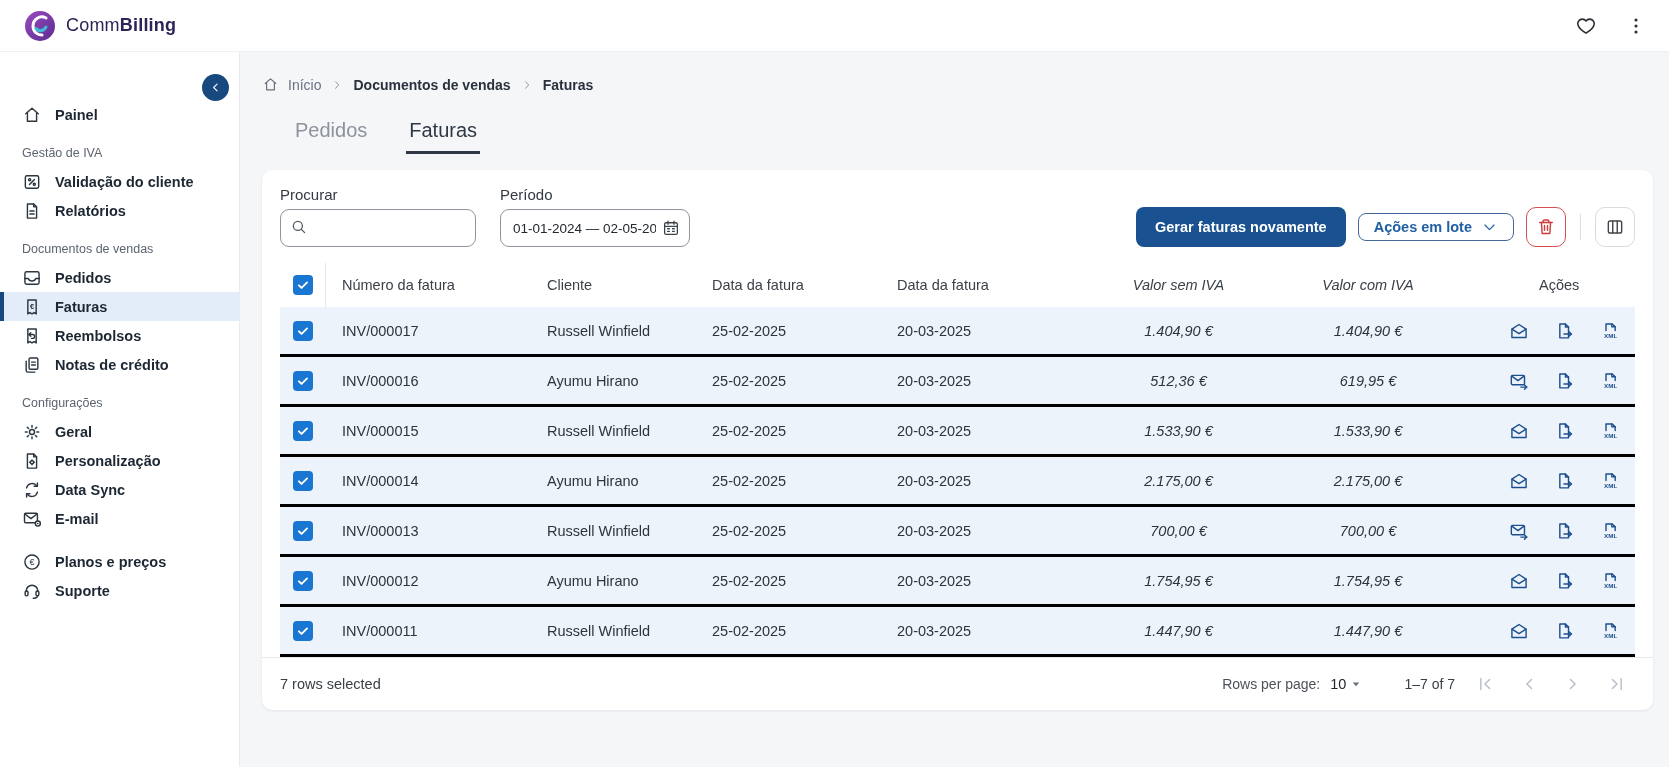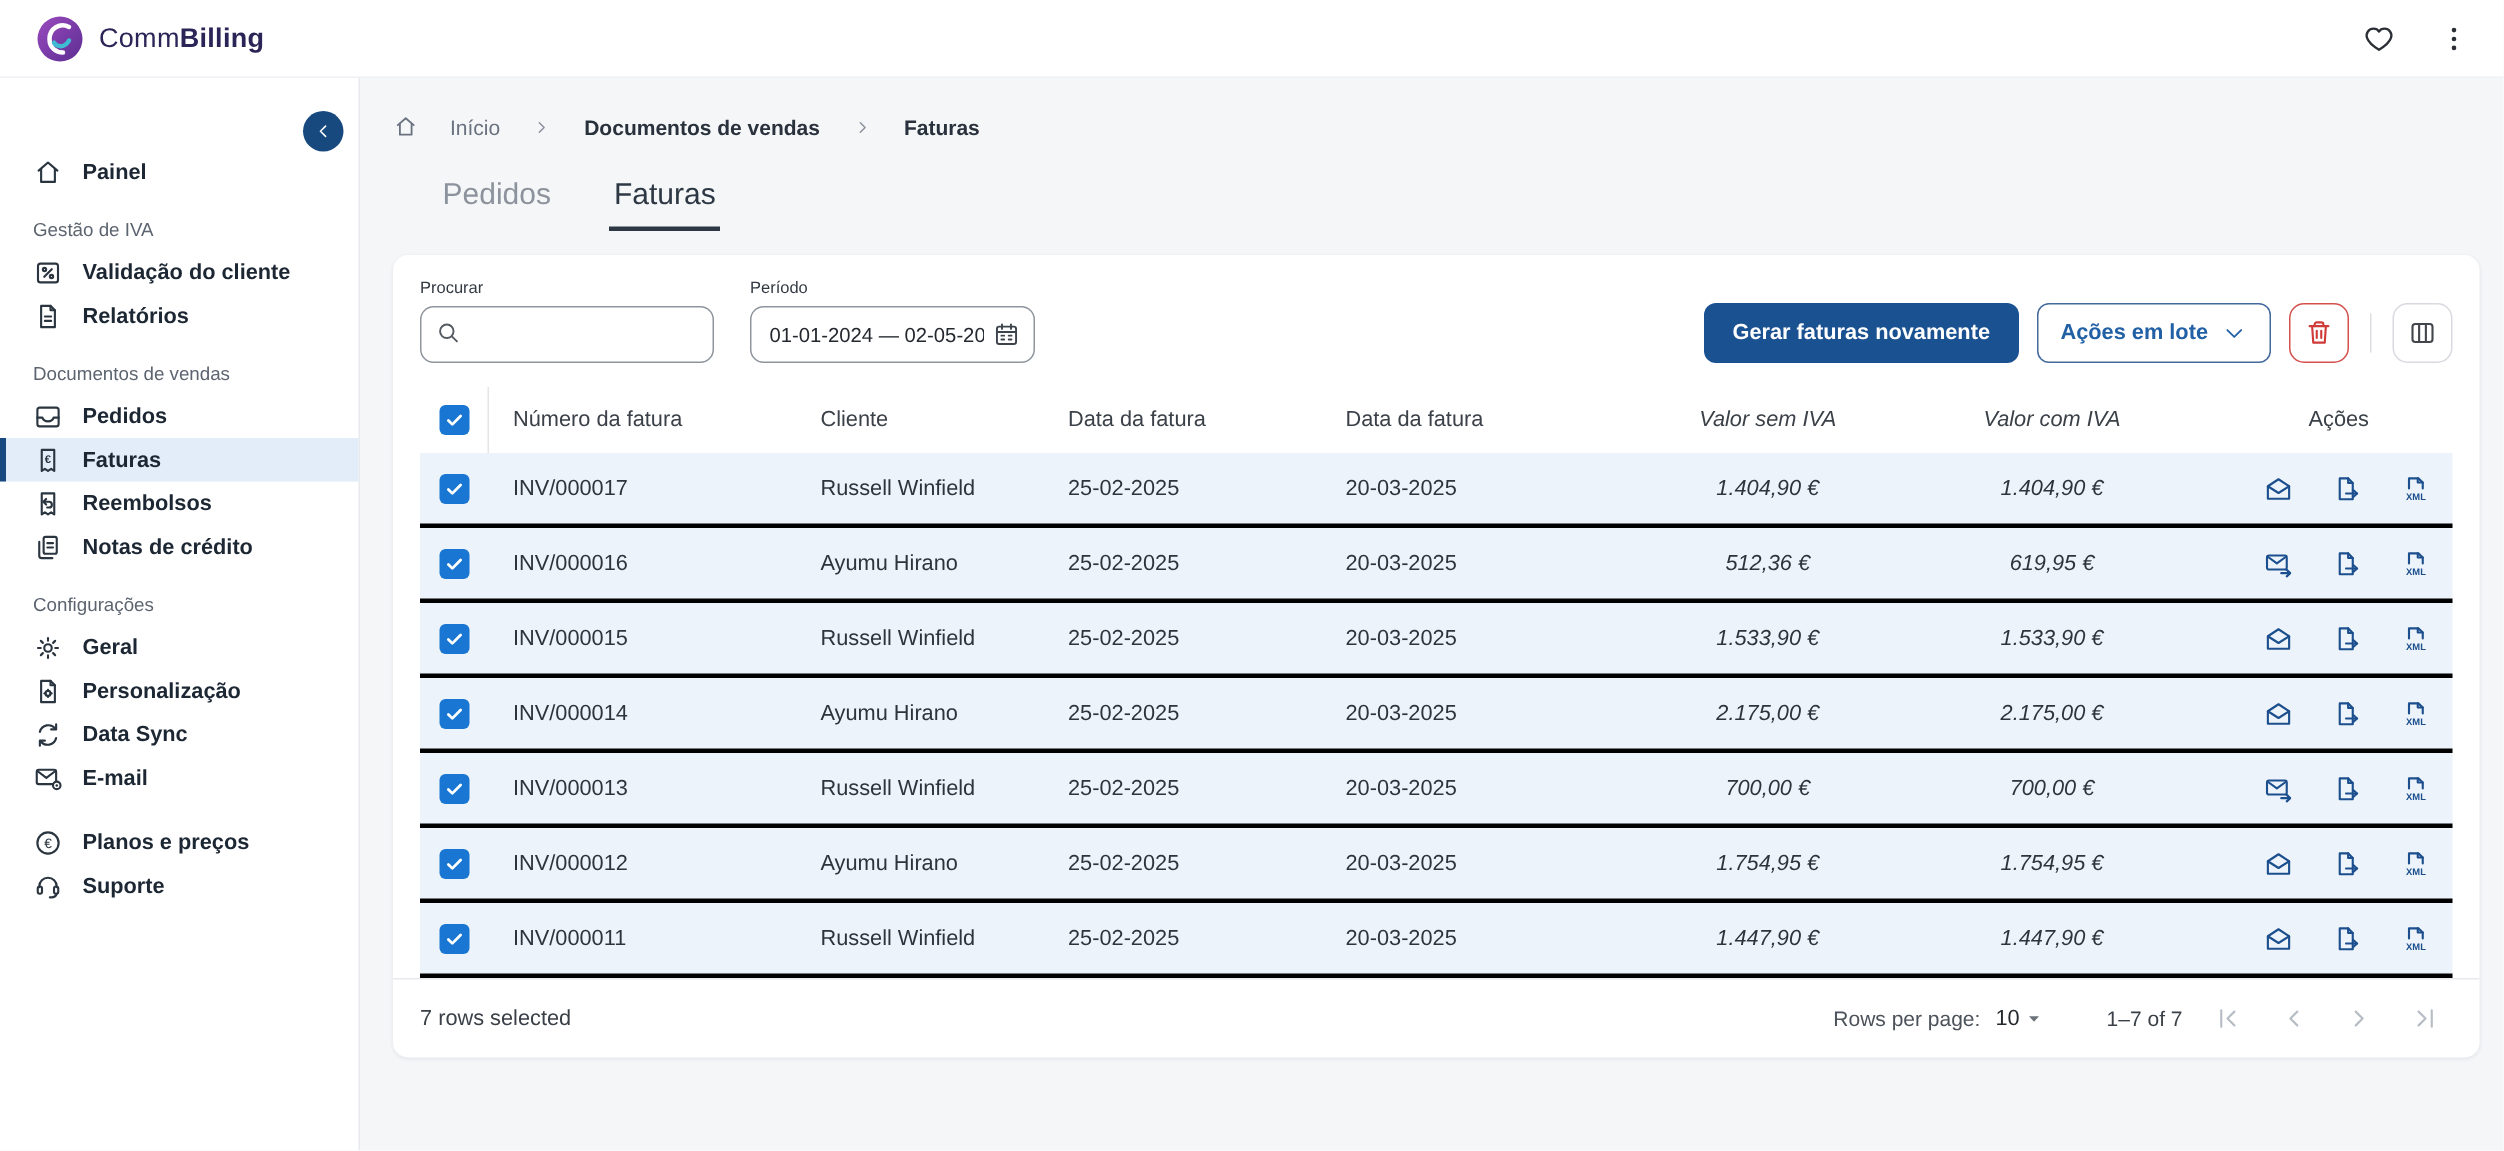--- a/index.html
+++ b/index.html
@@ -27,48 +27,48 @@
   .nav-section { font-size:12.5px; color:#5c6470; margin:17px 0 7px 22px; }
   .nav-item { display:flex; align-items:center; gap:13px; height:29px; padding:0 12px 0 22px;
               cursor:pointer; position:relative; color:#1c2733; }
   .nav-item .nav-ic { width:20px; height:20px; color:#2a3540; flex:none; display:inline-block; }
   .nav-label { font-size:14.5px; font-weight:600; white-space:nowrap; }
   .nav-item.active { background:#e2edf9; }
   .nav-item.active::before { content:""; position:absolute; left:0; top:0; bottom:0; width:4px; background:#17497f; }
 
   
   .main { flex:1; padding:24px 16px 0 22px; min-width:0; }
-  .breadcrumb { display:flex; align-items:center; gap:21px; font-size:14px; color:#6a7280; }
+  .breadcrumb { display:flex; align-items:center; gap:9px; font-size:14px; color:#6a7280; }
   .crumb-home { width:17px; height:17px; color:#6a7280; display:inline-block; }
   .crumb-sep { width:14px; height:14px; color:#8a919c; display:inline-block; }
   .crumb-muted { color:#6a7280; cursor:pointer; }
   .crumb-strong { color:#29323c; font-weight:600; cursor:pointer; }
 
   .tabs { display:flex; gap:36px; margin:26px 0 0 30px; }
   .tab { font-size:20px; color:#8d939c; padding:0 3px 9px; cursor:pointer; }
   .tab.active { color:#2e3844; border-bottom:3px solid #2e3844; }
 
   .card { margin-top:16px; background:#fff; border-radius:10px; box-shadow:0 1px 3px rgba(20,30,50,.08); padding:16px 18px 0; }
 
   
   .filters { display:flex; align-items:flex-end; gap:24px; padding-bottom:16px; }
   .fgroup { display:flex; flex-direction:column; gap:6px; }
-  .flabel { font-size:11px; color:#333a43; }
+  .flabel { font-size:15px; color:#333a43; }
   .search-box { position:relative; width:196px; }
   .search-box .sic { position:absolute; left:10px; top:9px; width:18px; height:18px; color:#555b63; }
   .search-input { width:100%; height:38px; border:1px solid #8f959d; border-radius:9px;
                   padding:0 10px 0 36px; font-size:14px; outline:none; background:#fff; font-family:inherit; }
   .period-field { width:190px; height:38px; border:1px solid #8f959d; border-radius:9px;
                   display:flex; align-items:center; padding:0 9px 0 12px; gap:6px; cursor:pointer; background:#fff; }
   .period-text { font-size:13.5px; color:#23282e; white-space:nowrap; overflow:hidden; flex:1; }
   .period-field .cic { width:18px; height:18px; color:#3d434b; flex:none; }
   .toolbar { margin-left:auto; display:flex; align-items:center; gap:12px; }
   .btn-primary { height:40px; padding:0 19px; background:#1a5190; color:#fff; border:none; border-radius:8px;
                  font-size:14.5px; font-weight:bold; cursor:pointer; font-family:inherit; }
-  .btn-outline { height:40px; padding:0 15px; background:#fff; color:#2160a5; border:1px solid #44699c; border-radius:8px;
+  .btn-outline { height:28px; padding:0 15px; background:#fff; color:#2160a5; border:1px solid #44699c; border-radius:8px;
                  font-size:14.5px; font-weight:bold; display:flex; align-items:center; gap:9px; cursor:pointer; font-family:inherit; }
   .btn-outline .ic-wrap { width:17px; height:17px; color:#2160a5; display:inline-block; }
   .btn-icon { width:40px; height:40px; border-radius:10px; background:#fff; display:flex; align-items:center; justify-content:center; cursor:pointer; }
   .btn-icon.danger { border:1px solid #d4504c; color:#cf3b38; }
   .btn-icon.neutral { border:1px solid #d8dadf; color:#43474d; }
   .btn-icon .ic-wrap { width:20px; height:20px; display:inline-block; }
   .vdiv { width:1px; height:26px; background:#dcdee2; margin:0 2px; }
 
   
   .trow { display:grid; grid-template-columns:46px 205px 165px 185px 215px 1fr 190px 160px; align-items:center; }

